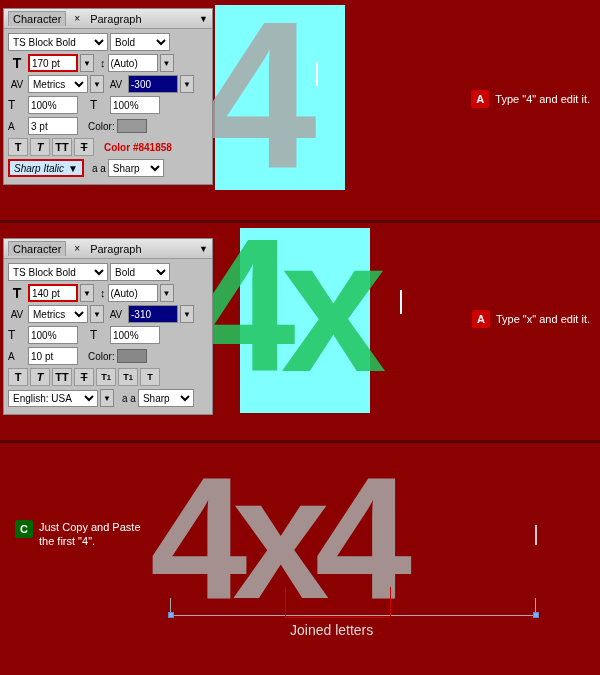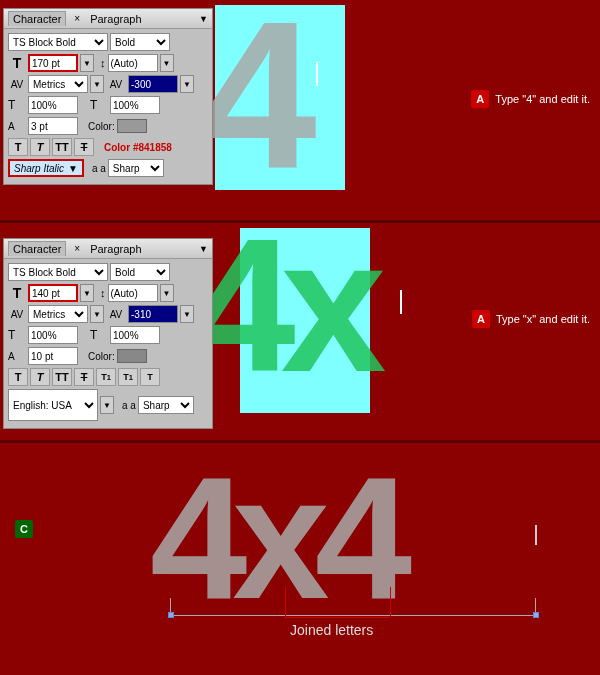--- a/index.html
+++ b/index.html
@@ -480,21 +480,21 @@
       <div class="t-btn">T</div>
       <div class="t-btn t-btn-italic t-underline-red">T</div>
       <div class="t-btn" style="font-weight:900;">TT</div>
       <div class="t-btn" style="text-decoration:line-through;">T</div>
       <div class="t-btn" style="font-size:9px;">T<sub>1</sub></div>
       <div class="t-btn" style="font-size:9px;">T<sup>1</sup></div>
       <div class="t-btn" style="font-size:9px;">T</div>
     </div>
 
     <div class="panel-row">
-      <select style="width:90px;height:32px;font-size:10px;">
+      <select style="width:90px;height:17px;font-size:10px;">
         <option>English: USA</option>
       </select>
       <div class="arrow-btn">▼</div>
       <span style="margin-left:6px;font-size:10px;">a a</span>
       <select style="width:56px;height:18px;font-size:10px;">
         <option>Sharp</option>
       </select>
     </div>
   </div>
 </div>
@@ -504,20 +504,21 @@
   <span class="callout-text">Type "4" and edit it.</span>
 </div>
 
 <div class="callout-a2">
   <div class="badge badge-a">A</div>
   <span class="callout-text">Type "x" and edit it.</span>
 </div>
 
 <div class="callout-c">
   <div class="badge badge-c">C</div>
+  <span class="callout-text">Just Copy and Paste<br>the first "4".</span>
 </div>
 
 <div style="position:absolute; top:615px; left:170px; width:365px; height:1px; background:#aaaaaa;"></div>
 
 <div style="position:absolute; top:598px; left:170px; width:1px; height:18px; background:#aaaaaa;"></div>
 
 <div style="position:absolute; top:598px; left:535px; width:1px; height:18px; background:#aaaaaa;"></div>
 
 <div style="position:absolute; top:612px; left:168px; width:6px; height:6px; background:#88aaff; border:1px solid #6688cc;"></div>
 

